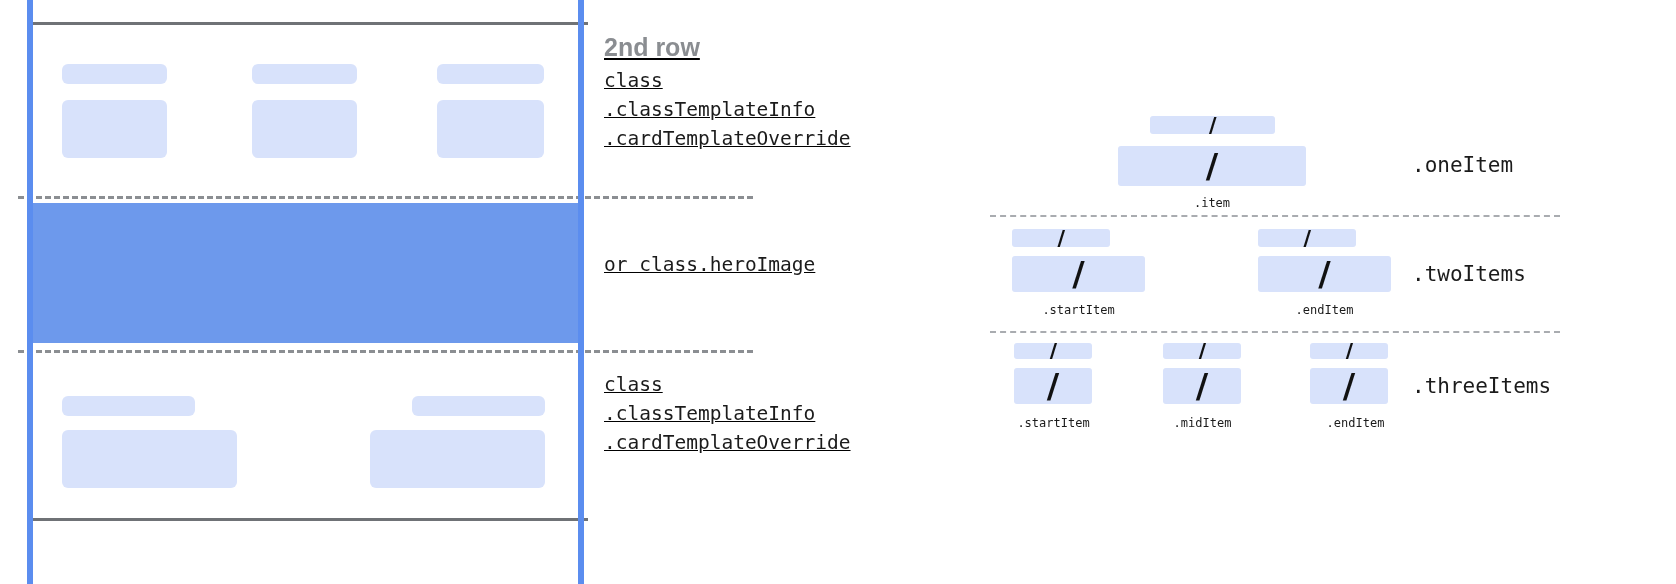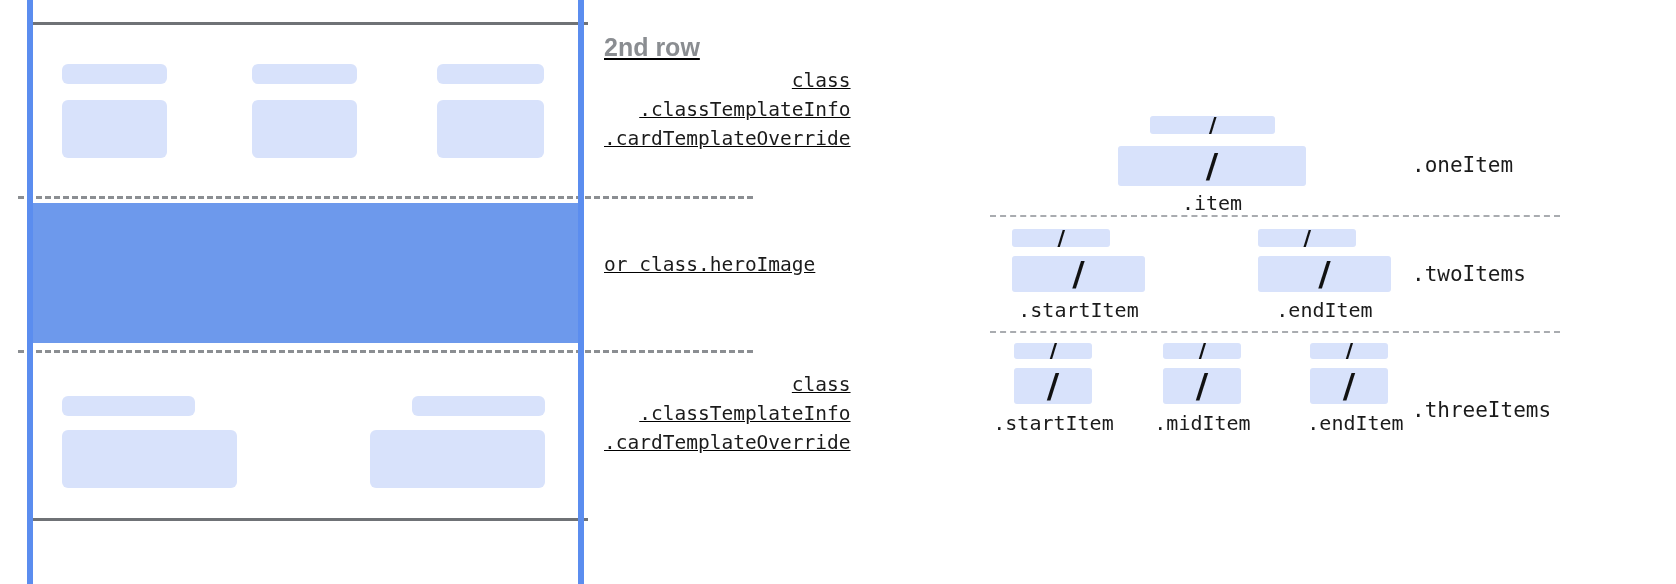--- a/index.html
+++ b/index.html
@@ -81,21 +81,20 @@
     line-height: 30px;
     margin: 0 0 4px 0;
     white-space: pre;
   }
   .annot .codeline {
     font-family: "DejaVu Sans Mono", monospace;
     font-size: 19.5px;
     color: #1b1b1b;
     line-height: 29px;
     white-space: pre;
-    text-align: right;
   }
 
   #annot-2nd  { left: 604px; top: 32px; }
   #annot-hero { left: 604px; top: 250px; }
   #annot-3rd  { left: 604px; top: 370px; }
 
   
   #items-diagram {
     position: absolute;
     left: 960px; top: 0;
@@ -112,21 +111,21 @@
     position: absolute;
     font-family: "DejaVu Sans Mono", monospace;
     font-size: 21px;
     color: #1b1b1b;
     white-space: pre;
     line-height: 24px;
   }
   .sub-label {
     position: absolute;
     font-family: "DejaVu Sans Mono", monospace;
-    font-size: 20px;
+    font-size: 12px;
     color: #1b1b1b;
     white-space: pre;
     line-height: 24px;
     text-align: center;
   }
 
   .ibox {
     position: absolute;
     background: #d8e2fb;
     border-radius: 3px;
@@ -245,14 +244,14 @@
   <div class="sub-label" style="left:165px; top:411px; width:155px;">.midItem</div>
 
   <div class="ibox small" style="left:350px; top:343px; width:78px; height:16px;">
     <span class="slash">/</span>
   </div>
   <div class="ibox big" style="left:350px; top:368px; width:78px; height:36px;">
     <span class="slash">/</span>
   </div>
   <div class="sub-label" style="left:318px; top:411px; width:155px;">.endItem</div>
 
-  <div class="grp-label" style="left:452px; top:374px;margin-top:24px;">.threeItems</div>
+  <div class="grp-label" style="left:452px; top:374px;">.threeItems</div>
 </div>
 
 </body></html>

